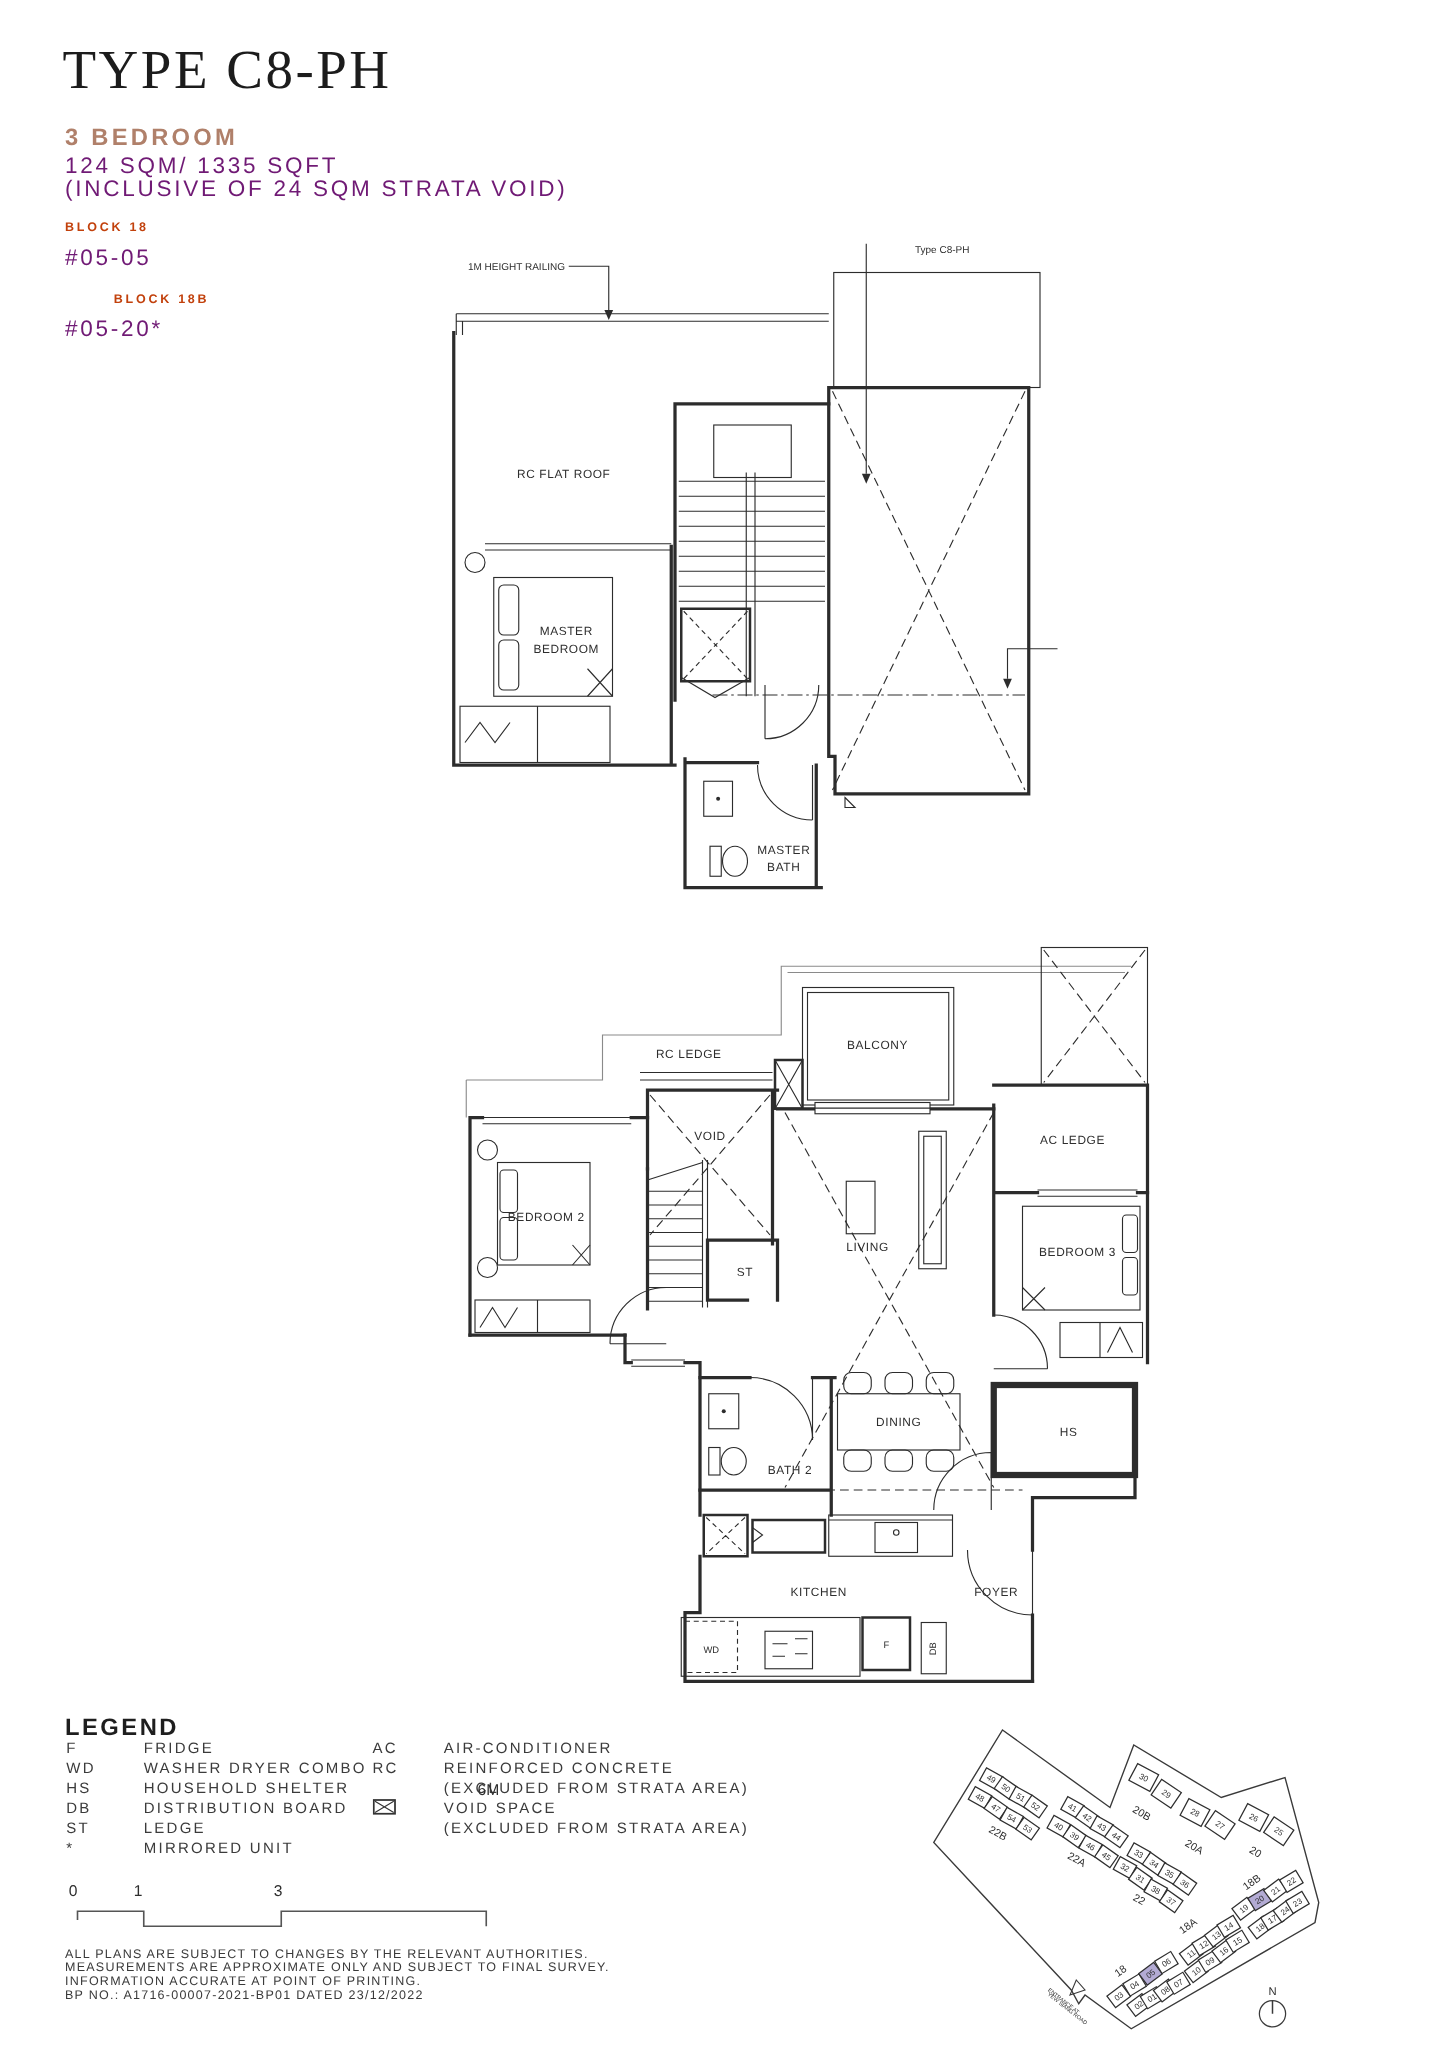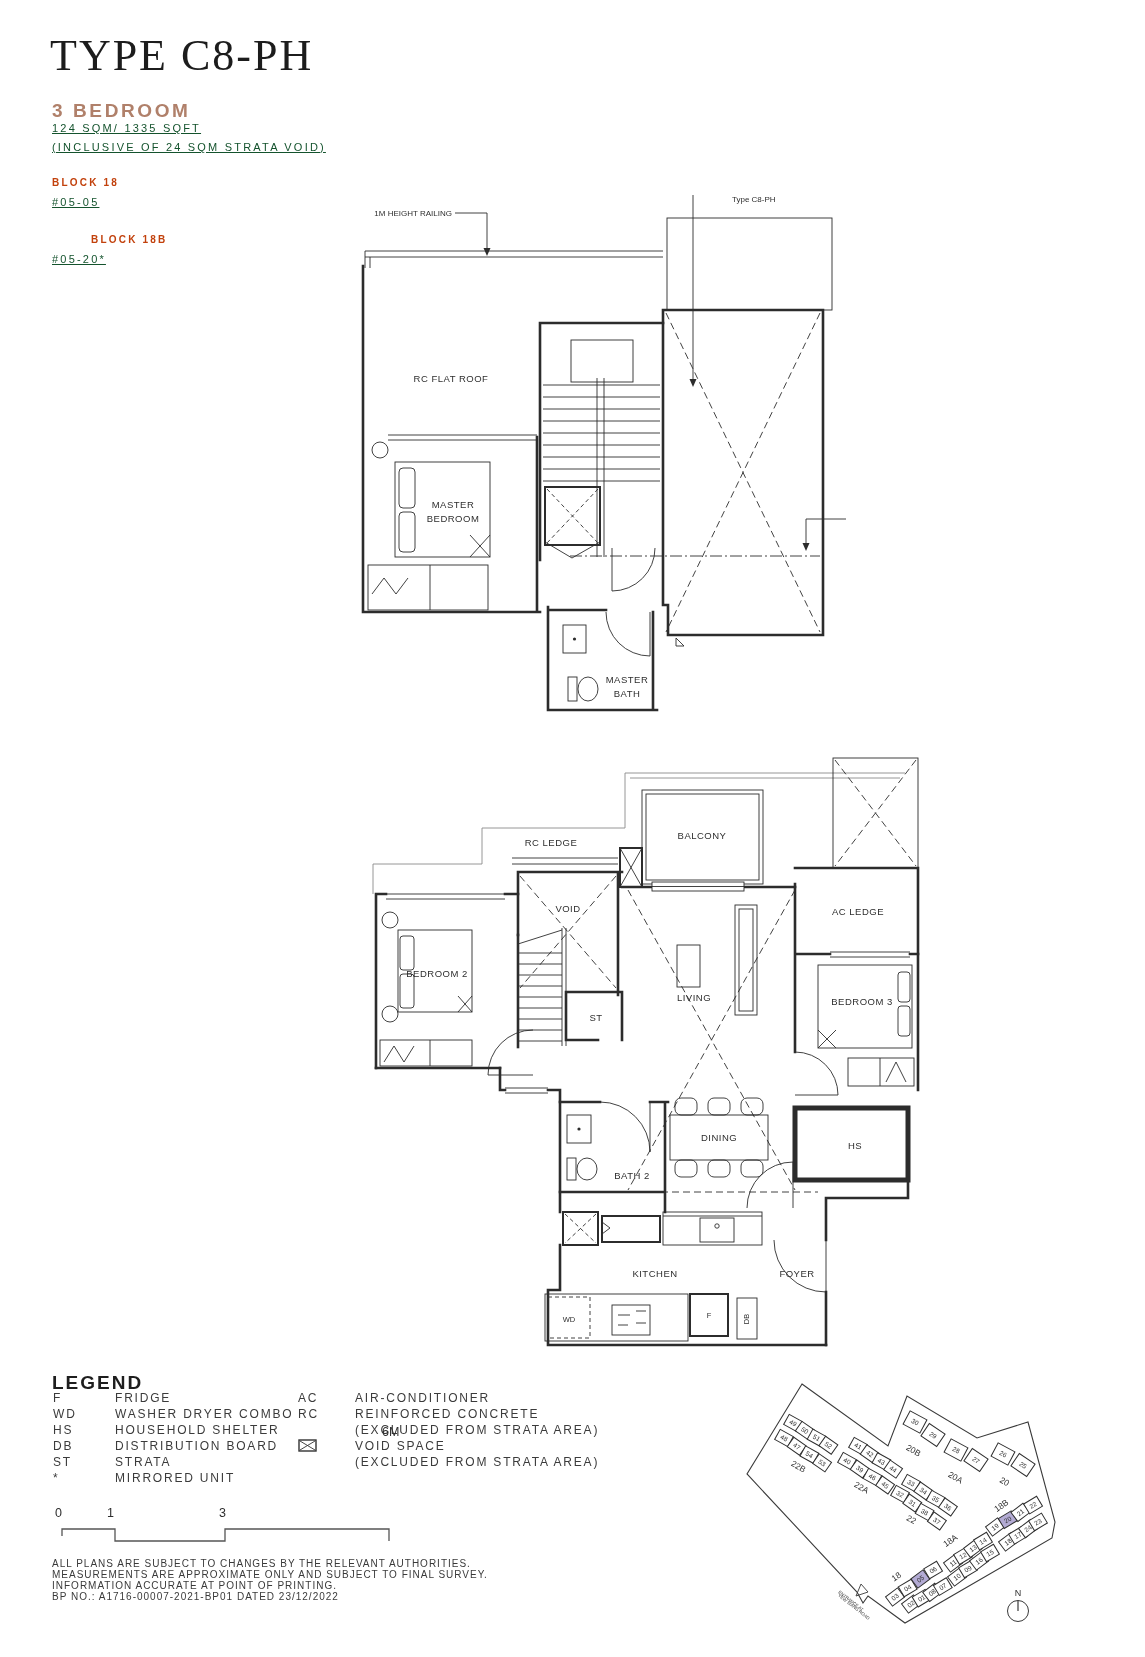--- a/index.html
+++ b/index.html
@@ -2,21 +2,21 @@
 <html><head>
 <meta charset="utf-8">
 <style>
   html,body{margin:0;padding:0;background:#fff;}
   .page{position:relative;width:1077px;height:1657px;background:#fff;overflow:hidden;
         font-family:"Liberation Sans",sans-serif;color:#2e2e2e;padding-left:47px;}
   .abs{position:absolute;}
   
   .title{font-family:"Liberation Serif",serif;font-weight:400;font-size:44px;letter-spacing:2px;color:#1c1c1c;}
   .sub-bed{font-size:19px;font-weight:bold;letter-spacing:2.6px;}
-  .sub{font-size:11px;letter-spacing:2.2px;color:#14532d;text-decoration:underline;}
+  .sub{font-size:18px;letter-spacing:2.2px;color:#701a75;}
   .blk{font-size:10px;font-weight:bold;letter-spacing:2.2px;color:#c2410c;}
   
   svg .w{stroke:#2c2c2c;stroke-width:2.6;fill:none;stroke-linecap:square;}
   svg .w2{stroke:#2c2c2c;stroke-width:2;fill:none;}
   svg .t{stroke:#2c2c2c;stroke-width:.9;fill:none;}
   svg .tg{stroke:#8a8a8a;stroke-width:.9;fill:none;}
   svg .d{stroke:#2c2c2c;stroke-width:.9;fill:none;stroke-dasharray:7 4;}
   svg .d2{stroke:#2c2c2c;stroke-width:.9;fill:none;stroke-dasharray:4 3;}
   svg .dd{stroke:#2c2c2c;stroke-width:.9;fill:none;stroke-dasharray:12 3 2 3;}
   svg .ah{fill:#2c2c2c;stroke:none;}
@@ -265,21 +265,21 @@
     <text class="lbl" x="655" y="1277">KITCHEN</text>
     <text class="lbl" x="797" y="1277">FOYER</text>
   </svg>
 
   <div class="abs lg-title" style="left:52px;top:1372px;">LEGEND</div>
   <div class="abs" style="left:53px;top:1391px;" id="legend-left">
       <div class="lg-row"><span class="lg-abbr">F</span><span>FRIDGE</span></div>
       <div class="lg-row"><span class="lg-abbr">WD</span><span>WASHER DRYER COMBO</span></div>
       <div class="lg-row"><span class="lg-abbr">HS</span><span>HOUSEHOLD SHELTER</span></div>
       <div class="lg-row"><span class="lg-abbr">DB</span><span>DISTRIBUTION BOARD</span></div>
-      <div class="lg-row"><span class="lg-abbr">ST</span><span>STRATA</span></div>
+      <div class="lg-row"><span class="lg-abbr">ST</span><span>LEDGE</span></div>
       <div class="lg-row"><span class="lg-abbr">*</span><span>MIRRORED UNIT</span></div>
     </div>
   <div class="abs" style="left:298px;top:1391px;" id="legend-right">
       <div class="lg-row"><span class="lg-abbr2">AC</span><span>AIR-CONDITIONER</span></div>
       <div class="lg-row"><span class="lg-abbr2">RC</span><span>REINFORCED CONCRETE</span></div>
       <div class="lg-row"><span class="lg-abbr2"></span><span>(EXCLUDED FROM STRATA AREA)</span></div>
       <div class="lg-row"><span class="void-sym"><svg width="19" height="13">
             <rect x="1" y="1" width="17" height="11" fill="none" stroke="#333" stroke-width="1.4"></rect>
             <path d="M2,2 L17,11 M17,2 L2,11" stroke="#333" stroke-width=".9"></path>
           </svg></span><span>VOID SPACE</span></div>

